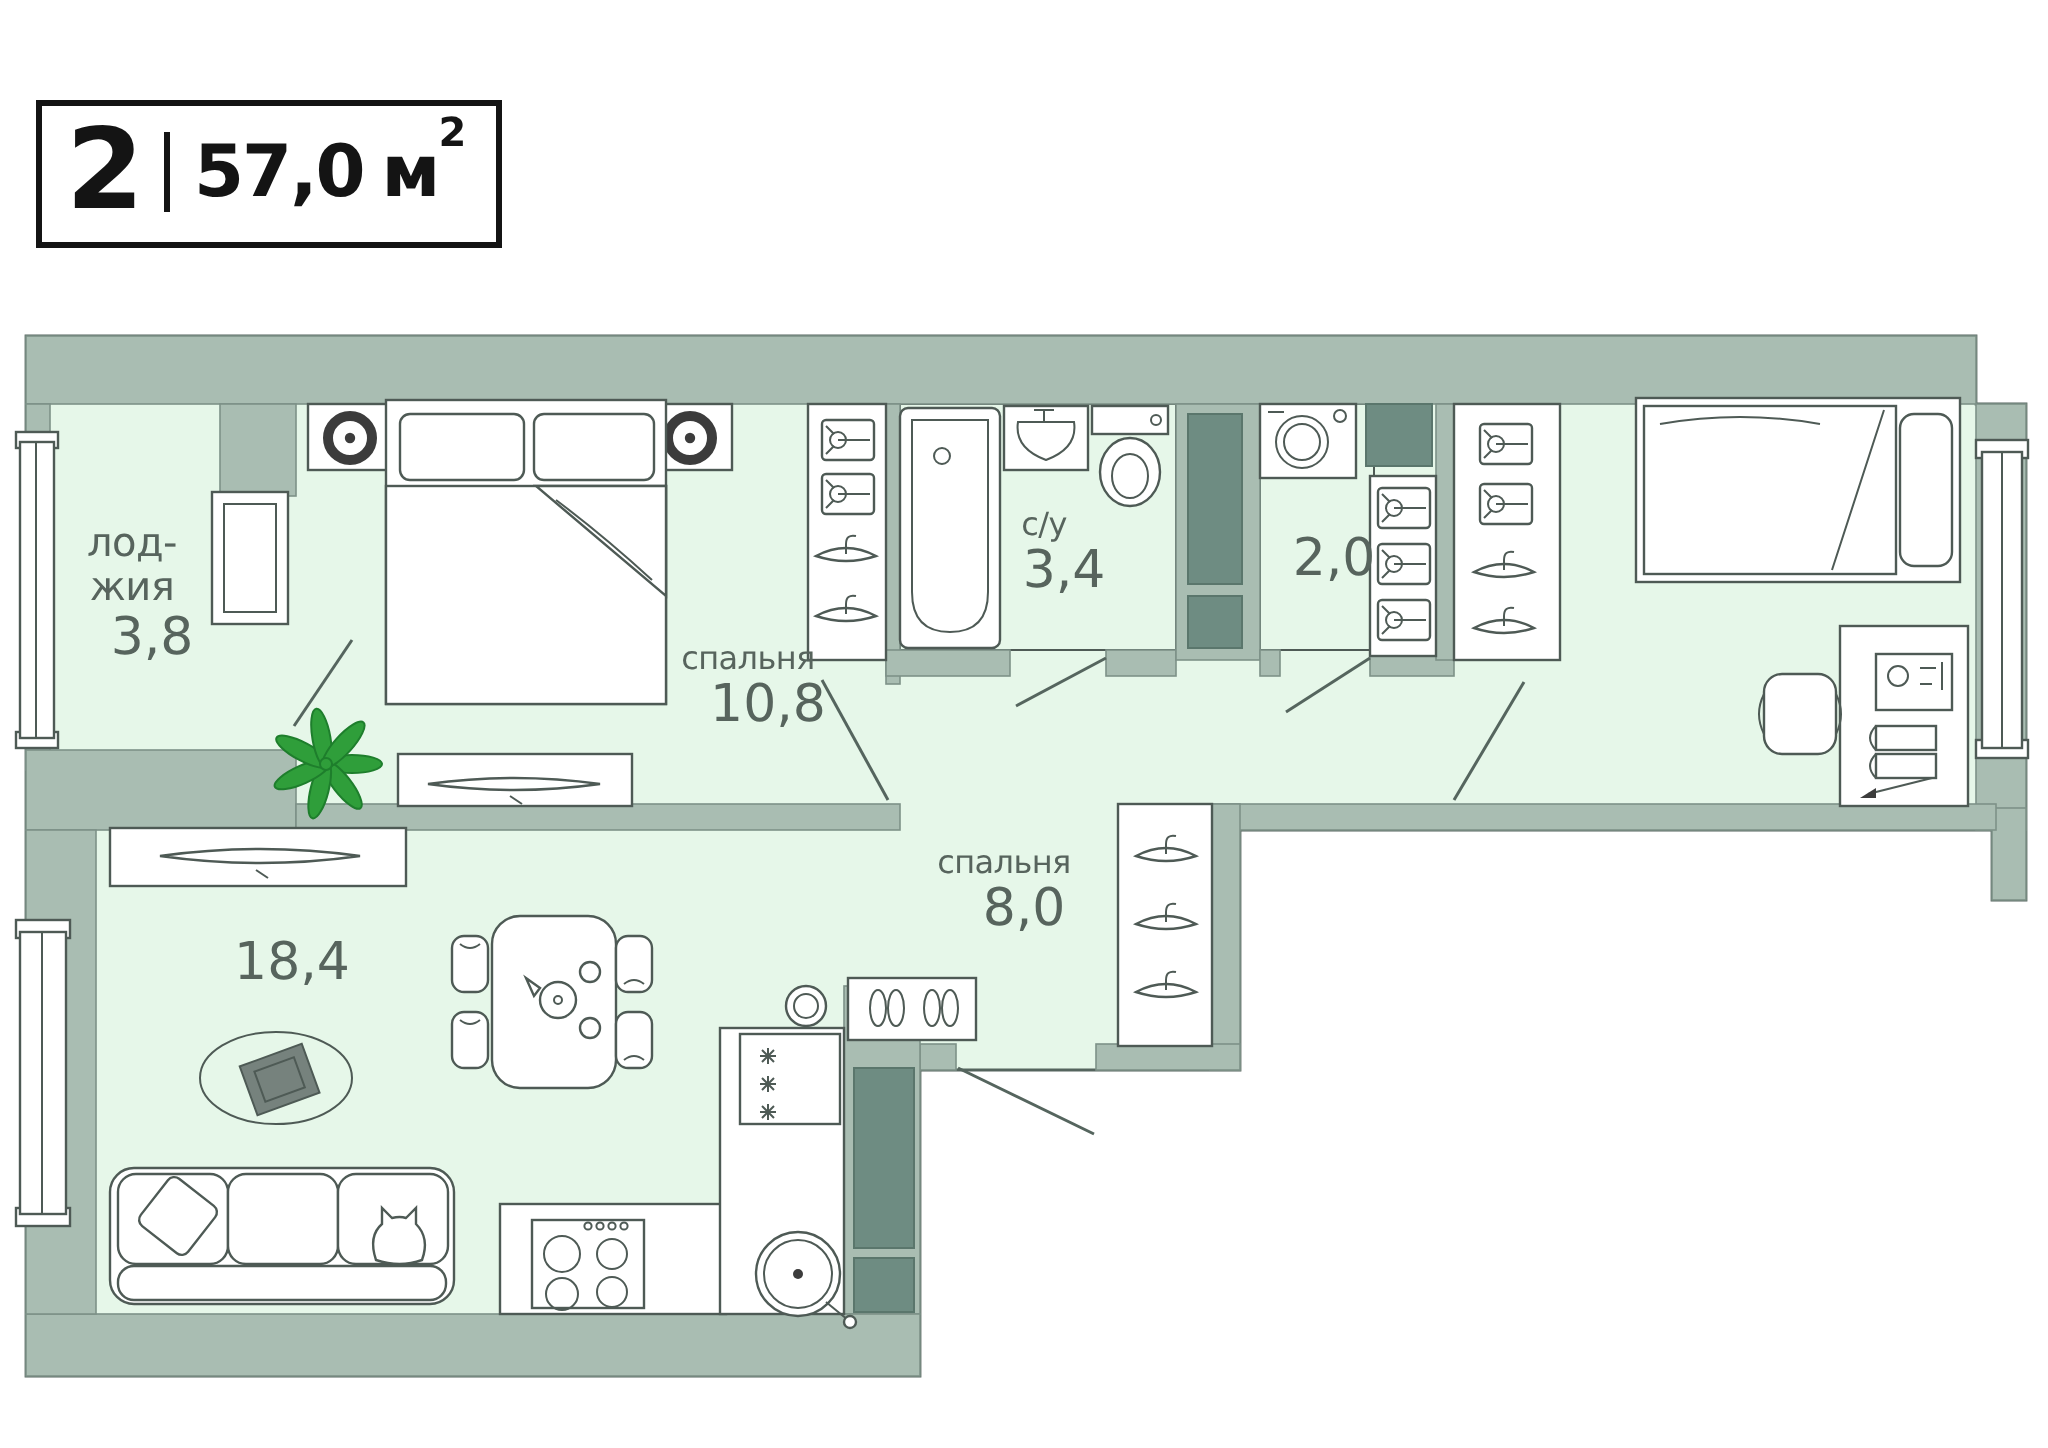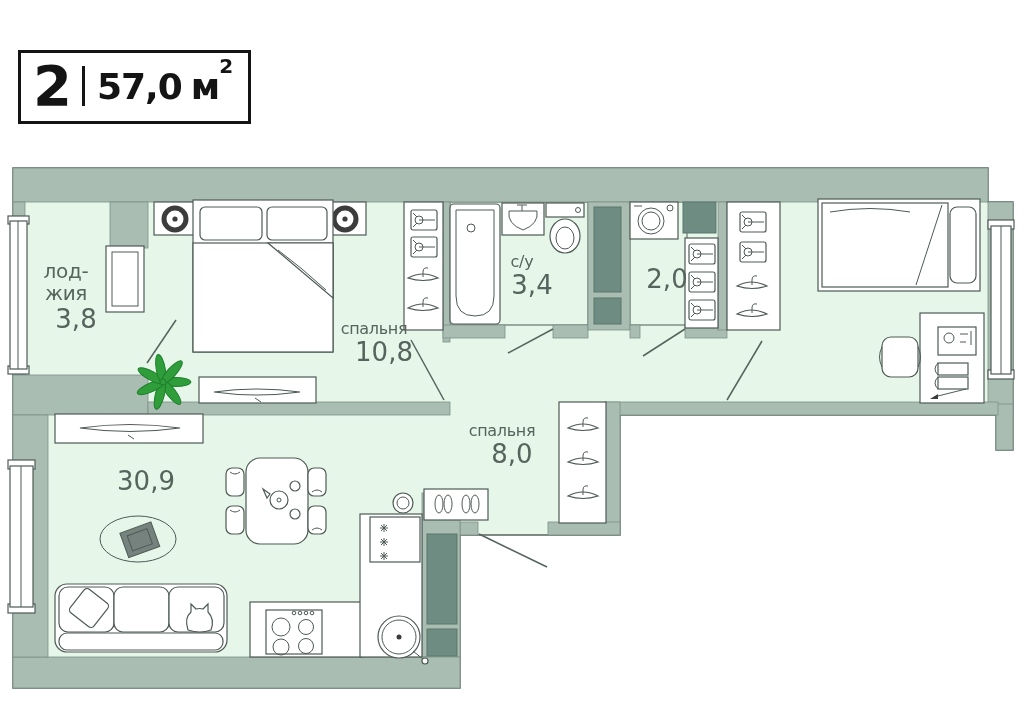--- a/index.html
+++ b/index.html
@@ -352,16 +352,16 @@
     <div class="ra">3,4</div>
   </div>
   <div class="room-label" style="left:657px;top:280px;">
     <div class="ra">2,0</div>
   </div>
   <div class="room-label" style="left:502px;top:446px;">
     <div class="rn">спальня</div>
     <div class="ra">8,0</div>
   </div>
   <div class="room-label" style="left:136px;top:482px;">
-    <div class="ra">30,9</div>
+    <div class="ra">18,4</div>
   </div>
 
 </div>
 
 </body></html>

